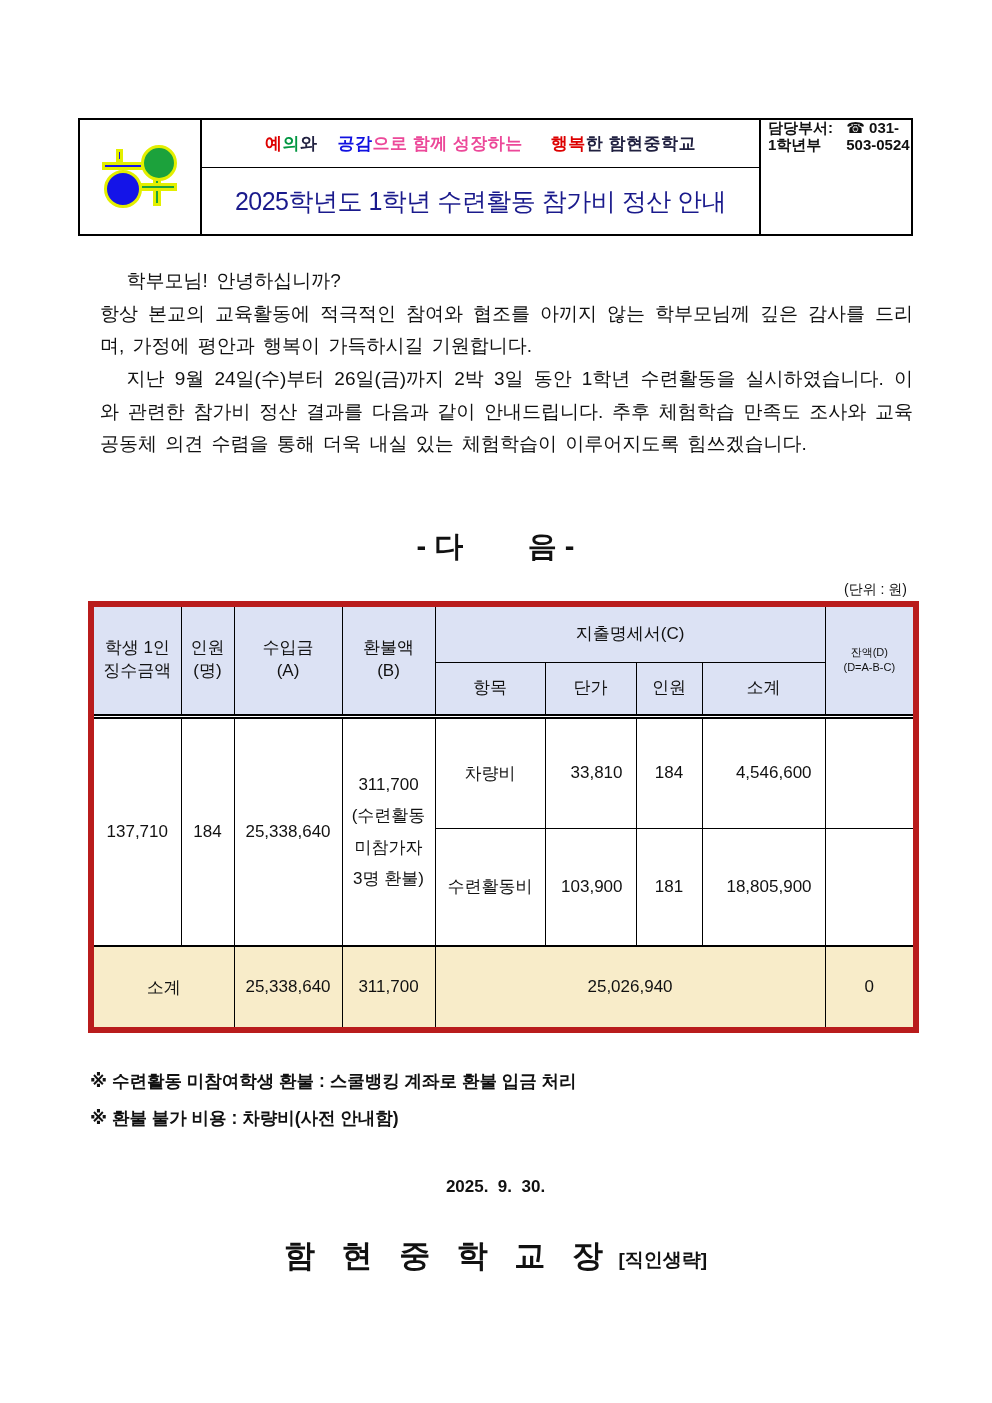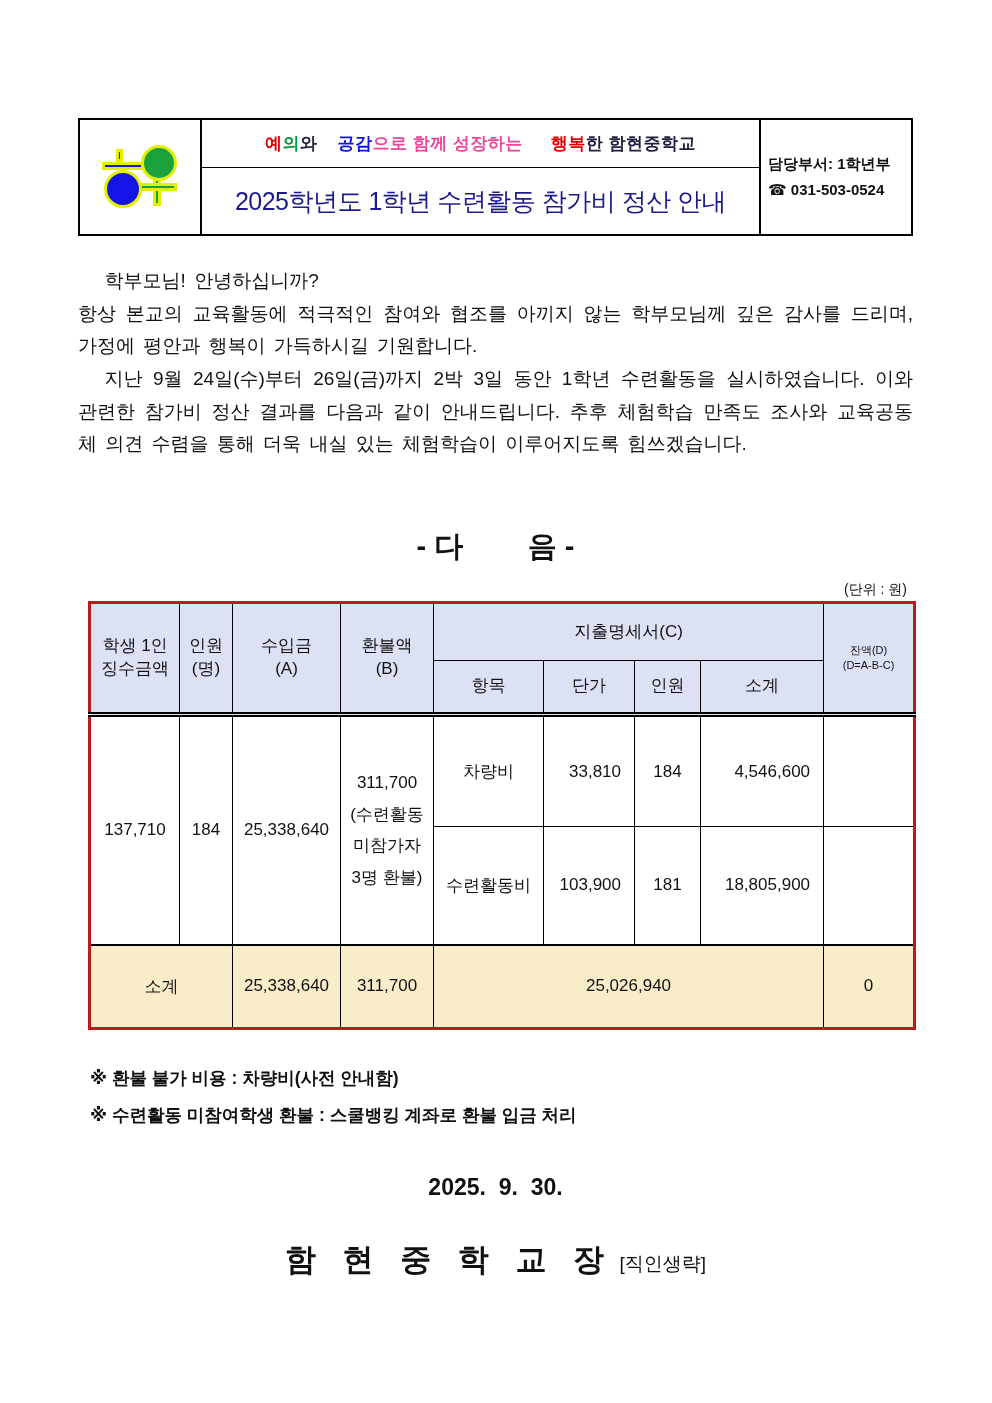--- a/index.html
+++ b/index.html
@@ -31,61 +31,61 @@
   .motto {
     height: 48px; border-bottom: 1.5px solid #000;
     display: flex; align-items: center; justify-content: center;
     font-weight: bold; font-size: 17px; letter-spacing: 0.5px;
   }
   .doc-title {
     flex: 1; display: flex; align-items: center; justify-content: center;
     font-weight: normal; font-size: 25px; letter-spacing: -0.5px;
   }
   .contact-cell {
-    width: 150px; display: flex; flex-direction: column; justify-content: center;
+    width: 150px; display: flex; flex-direction: row; justify-content: center;
     gap: 10px; padding-left: 7px; font-weight: bold; font-size: 15px; line-height: 1.1;
   }
 
   
   .body-text { margin-top: 29px; font-size: 19px; line-height: 1.72; word-spacing: 3px; }
-  .body-text p { text-align: justify; }
+  .body-text p { text-align: justify; margin-left: 22px; }
   .body-text p.ind { text-indent: 1.4em; }
 
   
   .daum { margin-top: 66px; text-align: center; font-weight: bold; font-size: 29px; white-space: pre; }
   .unit-note { margin-top: 14px; text-align: right; font-size: 14px; margin-right: 6px; }
 
   
   table.settle {
     margin-left: 10px; margin-top: 2px;
     width: 815px; border-collapse: collapse; table-layout: fixed;
-    border: 3px solid #b91c1c; font-size: 17px;
+    border: 6px solid #b91c1c; font-size: 17px;
   }
   table.settle th, table.settle td {
     border: 1.5px solid #000; text-align: center; vertical-align: middle;
     font-weight: normal; padding: 2px;
   }
   table.settle thead th { background: #dce2f4; line-height: 1.35; }
   table.settle thead tr.row1 th { height: 58px; }
   table.settle thead tr.row2 th { height: 54px; border-bottom: 5px double #000; }
   table.settle thead th.span2 { border-bottom: 5px double #000; }
   table.settle th.balance-h { font-size: 11px; }
   table.settle tbody tr.r1 td { height: 112px; }
   table.settle tbody tr.r2 td { height: 118px; }
   table.settle tbody tr.total td { height: 84px; background: #f8ecc9; border-top: 2px solid #000; }
   table.settle td.num { text-align: right; padding-right: 13px; }
   .preline { white-space: pre-line; }
   table.settle td.refund-cell { line-height: 1.85; }
 
   
   .notes { margin-top: 30px; margin-left: 12px; font-size: 17.5px; font-weight: bold; line-height: 2.1; }
-  .doc-date { margin-top: 40px; text-align: center; font-size: 23px; font-weight: bold; white-space: pre; }
+  .doc-date { margin-top: 40px; text-align: center; font-size: 17px; font-weight: bold; white-space: pre; }
   .signature { margin-top: 38px; text-align: center; }
   .signature .signer { font-size: 31px; font-weight: bold; letter-spacing: 9px; }
-  .signature .seal { font-size: 19px; font-weight: normal; letter-spacing: 0; margin-left: 2px; }
+  .signature .seal { font-size: 19px; font-weight: bold; letter-spacing: 0; margin-left: 2px; }
 </style>
 </head>
 <body>
 
 <div class="page">
 
   <div class="doc-header">
     <div class="logo-cell">
       <div class="logo">
         <div class="g-circle"></div>
@@ -185,22 +185,22 @@
         <td colspan="2">소계</td>
         <td>25,338,640</td>
         <td>311,700</td>
         <td colspan="4">25,026,940</td>
         <td>0</td>
       </tr>
     </tbody>
   </table>
 
   <div class="notes">
+    <div>※ 수련활동 미참여학생 환불 : 스쿨뱅킹 계좌로 환불 입금 처리</div>
     <div>※ 환불 불가 비용 : 차량비(사전 안내함)</div>
-    <div>※ 수련활동 미참여학생 환불 : 스쿨뱅킹 계좌로 환불 입금 처리</div>
   </div>
 
   <div class="doc-date">2025.  9.  30.</div>
   <div class="signature">
     <span class="signer">함 현 중 학 교 장</span>
     <span class="seal">[직인생략]</span>
   </div>
 
 </div>
 

